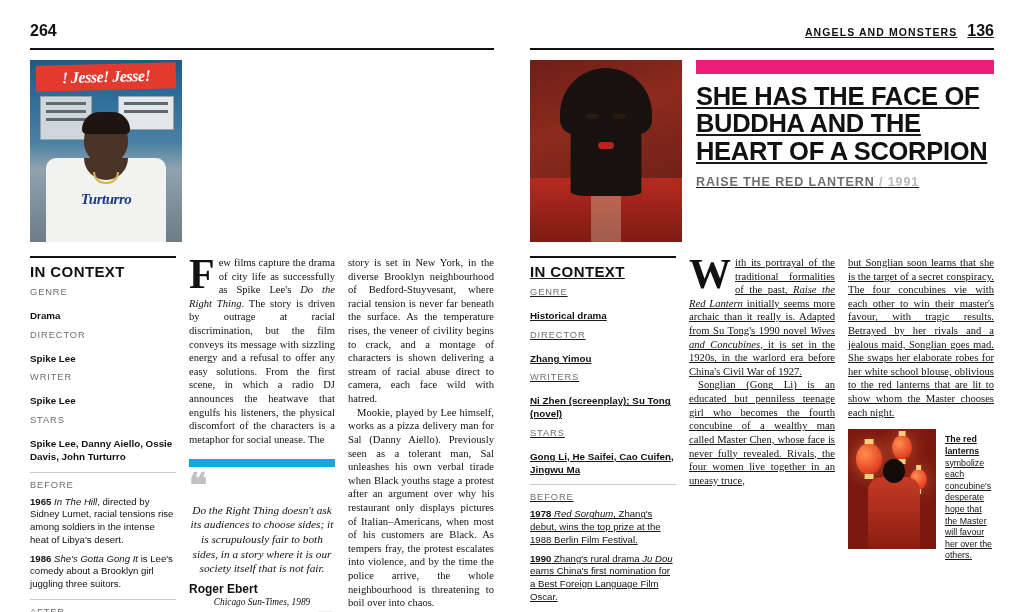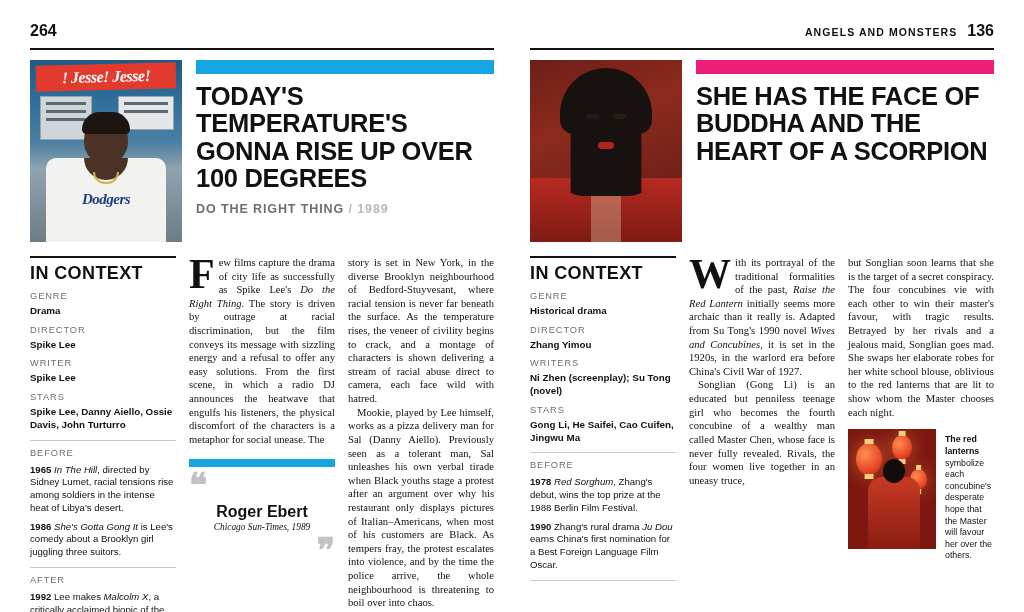--- a/index.html
+++ b/index.html
@@ -7,21 +7,21 @@
   body {
     width:1024px; height:612px;
     background:#ffffff;
     font-family:"Liberation Serif", serif;
     color:#1a1a1a;
     overflow:hidden;
   }
   .spread { position:relative; width:1024px; height:612px; display:flex; }
   .page { position:relative; width:512px; height:612px; padding:0; }
   .page-left { padding:22px 18px 14px 30px; }
-  .page-right { padding:22px 30px 14px 18px; }
+  .page-right { padding:22px 30px 14px 18px;text-decoration:underline; }
 
   
   .runhead { display:flex; align-items:baseline; height:22px; }
   .runhead-left { justify-content:flex-start; }
   .runhead-right { justify-content:flex-end; }
   .folio {
     font-family:"Liberation Sans", sans-serif;
     font-weight:bold; font-size:16px; letter-spacing:0px; color:#111;
   }
   .runtitle {
@@ -64,31 +64,31 @@
   .subtitle .year { color:#b8b9bb; }
 
   
   .cols { display:flex; gap:13px; margin-top:14px; }
   .col { width:146px; }
 
   
   .ic-rule { height:2px; background:#111; }
   .ic-title {
     font-family:"Liberation Sans", sans-serif;
-    font-weight:bold; font-size:18px; letter-spacing:0.4px;
+    font-weight:bold; font-size:15px; letter-spacing:0.4px;
     margin:5px 0 6px 0; color:#111;
   }
   .ic-label {
     font-family:"Liberation Sans", sans-serif;
     font-size:9.3px; letter-spacing:0.9px; color:#6d6e70;
     text-transform:uppercase; margin-top:7px;
   }
   .ic-value {
     font-family:"Liberation Sans", sans-serif;
-    font-weight:bold; font-size:9.8px; line-height:1.3; color:#111; margin-top:4px;
+    font-weight:bold; font-size:9.8px; line-height:1.3; color:#111; margin-top:13px;
   }
   .ic-divider { height:1px; background:#c9cacc; margin:8px 0 0 0; }
   .ic-entry {
     font-family:"Liberation Sans", sans-serif;
     font-size:9.6px; line-height:1.33; color:#111; margin-top:6px;
   }
   .ic-entry b { font-weight:bold; }
   .ic-entry i { font-style:italic; }
 
   
@@ -111,21 +111,21 @@
     font-family:"Liberation Serif", serif; font-weight:bold;
     font-size:34px; line-height:22px; color:#bfc1c3; margin-top:8px;
   }
   .pq-mark.close { text-align:right; }
   .pq-text {
     font-family:"Liberation Serif", serif; font-style:italic;
     font-size:11.3px; line-height:1.3; text-align:center; color:#111; margin-top:6px;
   }
   .pq-attr {
     font-family:"Liberation Sans", sans-serif; font-weight:bold;
-    font-size:16px; text-align:center; margin-top:6px; color:#111;
+    font-size:12px; margin-top:6px; color:#111;
   }
   .pq-src {
     font-family:"Liberation Serif", serif; font-style:italic;
     font-size:9.4px; text-align:center; color:#111; margin-top:1px;
   }
 
   
   .lantern-photo {
     width:100%; height:120px; margin-top:9px; position:relative; overflow:hidden;
     background:#c2312b;
@@ -271,32 +271,23 @@
             <div class="l-sign-line"></div>
         </div>
         <div class="l-banner">
             <span>! Jesse! Jesse!</span>
           </div>
         <div class="l-shirt"></div>
         <div class="l-head"></div>
         <div class="l-hair"></div>
         <div class="l-collar"></div>
         <div class="l-chain"></div>
-        <div class="l-dodgers">Dodgers</div>
-      </div>
-
-      <div class="title-block">
-        <div class="accent-bar accent-blue"></div>
-        <div class="film-title">TODAY'S TEMPERATURE'S GONNA RISE UP OVER 100 DEGREES</div>
-        <div class="subtitle">
-          <span>DO THE RIGHT THING</span>
-          <span class="sep">/</span>
-          <span class="year">1989</span>
-        </div>
-      </div>
+        <div class="l-dodgers">Turturro</div>
+      </div>
+
     </div>
 
     <div class="cols">
 
       <div class="col">
         <div class="ic-rule"></div>
         <div class="ic-title">IN CONTEXT</div>
 
         <div class="ic-label">GENRE</div>
         <div class="ic-value">Drama</div>
@@ -320,20 +311,21 @@
         <div class="ic-entry"><b>1992</b> Lee makes <i>Malcolm X</i>, a critically acclaimed biopic of the radical civil rights activist.</div>
 
       </div>
 
       <div class="col">
         <div class="body-text"><span class="dropcap">F</span>ew films capture the drama of city life as successfully as Spike Lee's <i>Do the Right Thing</i>. The story is driven by outrage at racial discrimination, but the film conveys its message with sizzling energy and a refusal to offer any easy solutions. From the first scene, in which a radio DJ announces the heatwave that engulfs his listeners, the physical discomfort of the characters is a metaphor for social unease. The</div>
 
         <div class="pullquote">
           <div class="pq-bar accent-blue"></div>
           <div class="pq-mark">❝</div>
+          <div class="pq-text"><i>Do the Right Thing doesn't ask its audiences to choose sides; it is scrupulously fair to both sides, in a story where it is our society itself that is not fair.</i></div>
           <div class="pq-attr">Roger Ebert</div>
           <div class="pq-src">Chicago Sun-Times, 1989</div>
           <div class="pq-mark close">❞</div>
         </div>
       </div>
 
       <div class="col">
         <div class="body-text">
           <p>story is set in New York, in the diverse Brooklyn neighbourhood of Bedford-Stuyvesant, where racial tension is never far beneath the surface. As the temperature rises, the veneer of civility begins to crack, and a montage of characters is shown delivering a stream of racial abuse direct to camera, each face wild with hatred.</p>
           <p>Mookie, played by Lee himself, works as a pizza delivery man for Sal (Danny Aiello). Previously seen as a tolerant man, Sal unleashes his own verbal tirade when Black youths stage a protest after an argument over why his restaurant only displays pictures of Italian–Americans, when most of his customers are Black. As tempers fray, the protest escalates into violence, and by the time the police arrive, the whole neighbourhood is threatening to boil over into chaos.</p>
@@ -361,20 +353,25 @@
         <div class="r-hair"></div>
         <div class="r-hair2"></div>
         <div class="r-eye left"></div>
         <div class="r-eye right"></div>
         <div class="r-lip"></div>
       </div>
 
       <div class="title-block">
         <div class="accent-bar accent-pink"></div>
         <div class="film-title">SHE HAS THE FACE OF BUDDHA AND THE HEART OF A SCORPION</div>
+        <div class="subtitle">
+          <span>RAISE THE RED LANTERN</span>
+          <span class="sep">/</span>
+          <span class="year">1991</span>
+        </div>
       </div>
     </div>
 
     <div class="cols">
 
       <div class="col">
         <div class="ic-rule"></div>
         <div class="ic-title">IN CONTEXT</div>
 
         <div class="ic-label">GENRE</div>

